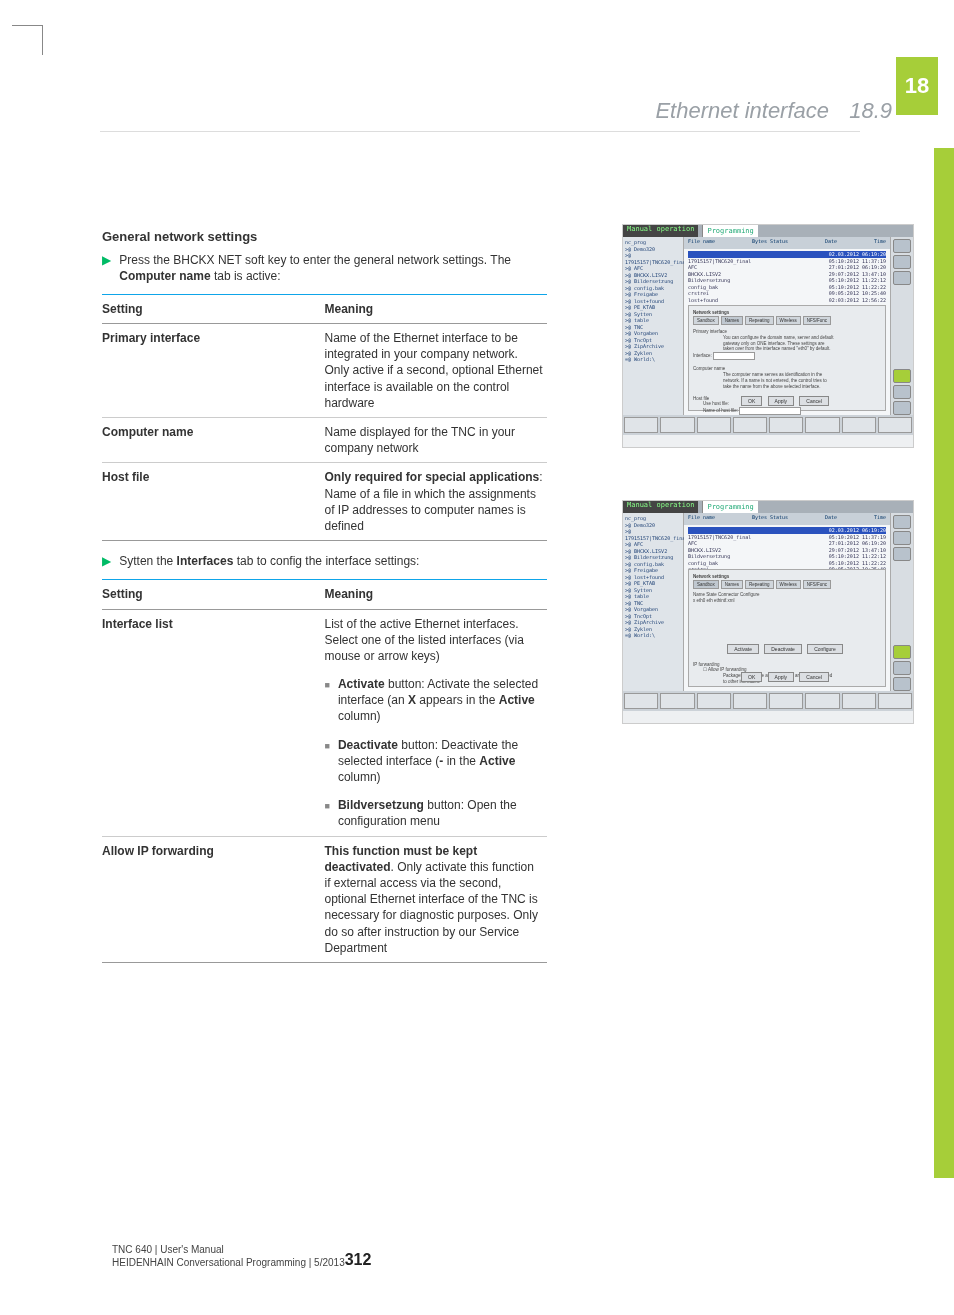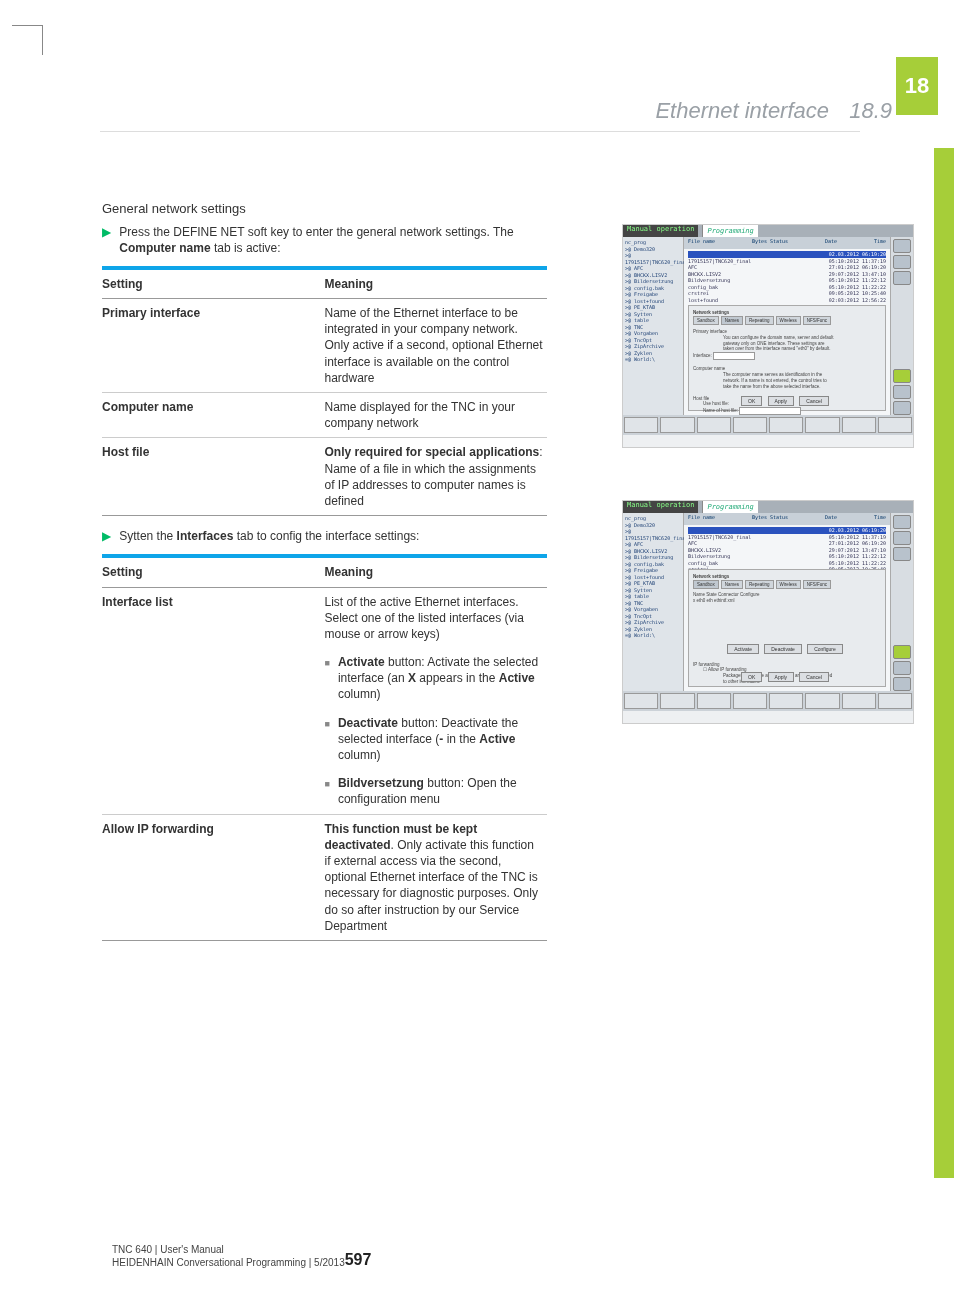--- a/index.html
+++ b/index.html
@@ -65,37 +65,37 @@
 
   .content {
     position: absolute;
     top: 200px;
     left: 102px;
     width: 445px;
     font-size: 12px;
     line-height: 1.35;
     color: #333;
   }
-  .h3 { font-weight: normal; font-size: 13px; margin-bottom: 6px; }
+  .h3 { font-weight: bold; font-size: 13px; margin-bottom: 6px; margin-top: 28px; }
   .step { display: flex; align-items: flex-start; margin-bottom: 10px; }
   .step .arrow { color: #0b6; font-size: 12px; margin-right: 8px; flex-shrink: 0; }
   .step .txt { flex: 1; }
   table.settings {
     width: 100%;
     border-collapse: collapse;
     margin-bottom: 12px;
   }
   table.settings th, table.settings td {
     text-align: left;
     vertical-align: top;
     padding: 6px 4px 6px 0;
     font-size: 12px;
   }
   table.settings th { font-weight: bold; width: 110px; }
-  table.settings thead tr { border-top: 4px solid #0ea5e9; border-bottom: 1px solid #999; }
+  table.settings thead tr { border-top: 1px solid #0ea5e9; border-bottom: 1px solid #999; }
   table.settings tbody tr { border-bottom: 1px solid #ccc; }
   table.settings tbody tr:last-child { border-bottom: 1px solid #999; }
   .sub-bullets { margin: 0; padding: 0; list-style: none; }
   .sub-bullets li { display: flex; margin-top: 12px; }
   .sub-bullets li::before { content: "■"; color: #888; font-size: 9px; margin-right: 8px; margin-top: 3px; }
   .b { font-weight: bold; }
 
   .screenshot {
     position: absolute;
     width: 290px;
@@ -113,21 +113,21 @@
     background: #a8b0b8;
     display: flex;
     align-items: center;
   }
   .ss-mode {
     background: #444; color: #8f8; padding: 0 4px; height: 16px; line-height: 12px;
     font-family: monospace; font-size: 7px;
   }
   .ss-mode2 {
     background: #fff; color: #2a7; padding: 0 4px; height: 12px; line-height: 12px;
-    font-family: monospace; font-size: 7px; margin-left: 4px; border-left: 1px solid #888; font-style: italic;
+    font-family: monospace; font-size: 7px; margin-left: 4px; border-left: 1px solid #888;
   }
   .ss-body { display: flex; height: 178px; }
   .ss-tree {
     width: 56px; background: #dfe4e9; border-right: 1px solid #aaa;
     font-family: monospace; color: #247; font-size: 5px; padding: 2px; line-height: 1.3;
   }
   .ss-main { flex: 1; background: #f4f6f8; position: relative; }
   .ss-filehead {
     height: 10px; background: #c8d0d8; font-family: monospace; font-size: 5px;
     color: #036; padding: 1px 4px; display: flex; justify-content: space-between;
@@ -185,21 +185,21 @@
   </div>
   <div class="header-rule"></div>
   <div class="side-stripe"></div>
 
   <div class="content">
     <div class="h3">General network settings</div>
 
     <div class="step">
       <span class="arrow">▶</span>
       <span class="txt">
-        <span>Press the DEFINE NET soft key to enter the general network settings. The </span><span class="b">Computer name</span><span> tab is active:</span>
+        <span>Press the BHCKX NET soft key to enter the general network settings. The </span><span class="b">Computer name</span><span> tab is active:</span>
       </span>
     </div>
 
     <table class="settings">
       <thead>
         <tr>
           <th>Setting</th>
           <th>Meaning</th>
         </tr>
       </thead>
@@ -501,15 +501,15 @@
       <div class="ss-softkey"></div>
       <div class="ss-softkey"></div>
     </div>
   </div>
 
   <div class="footer">
     <div class="left">
       <div>TNC 640 | User's Manual</div>
       <div>HEIDENHAIN Conversational Programming | 5/2013</div>
     </div>
-    <div class="pagenum">597</div>
+    <div class="pagenum">312</div>
   </div>
 </div>
 
 </body></html>

